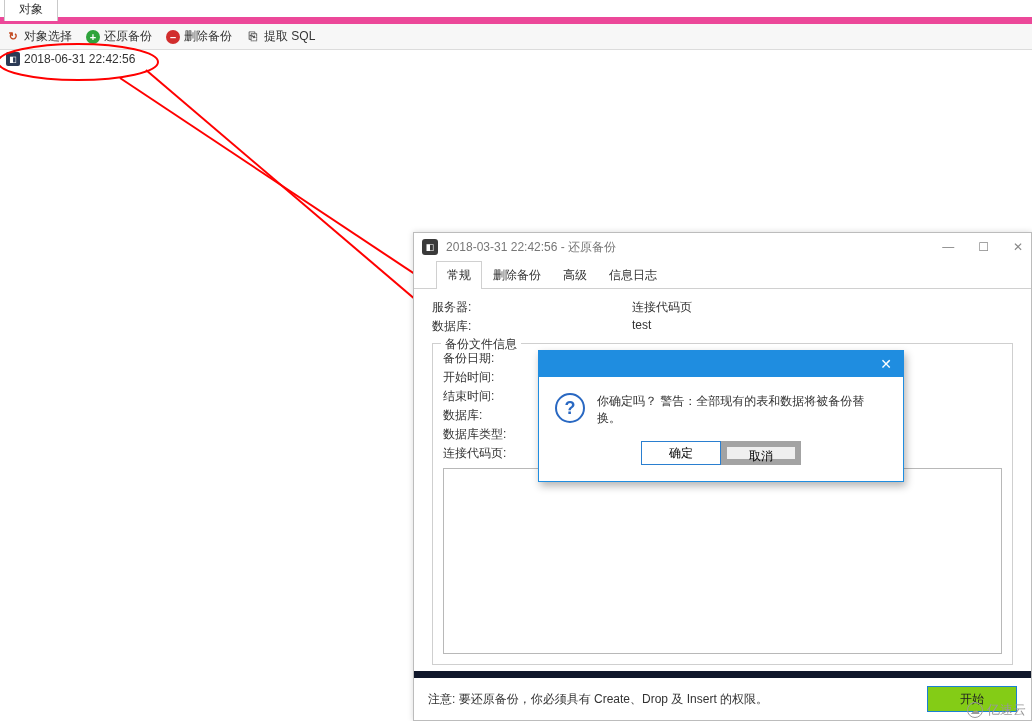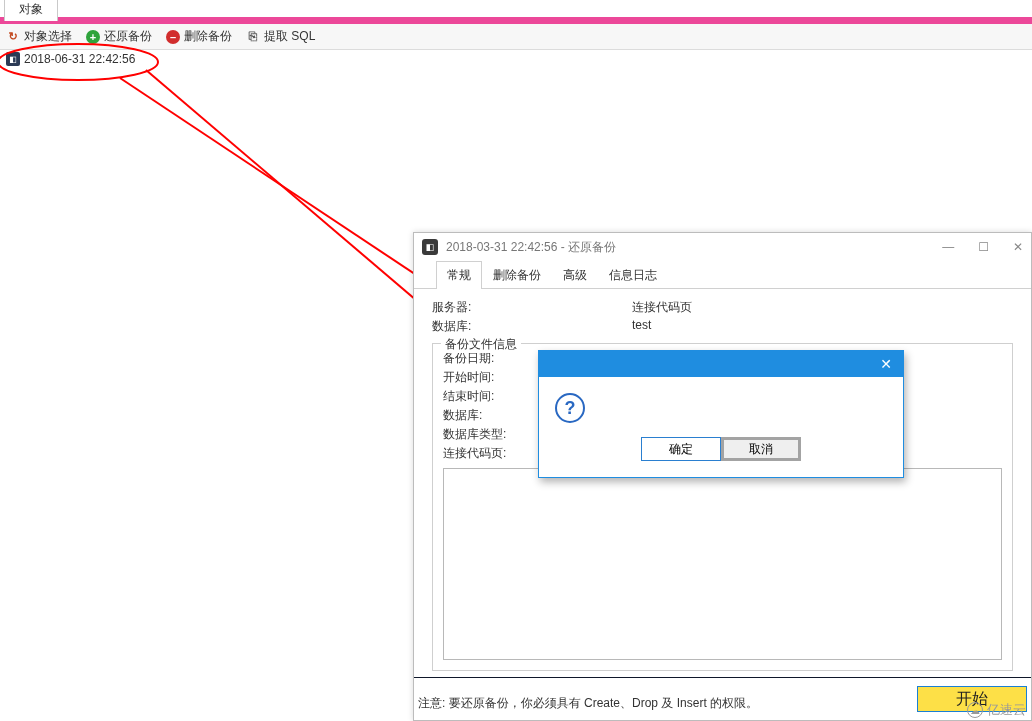--- a/index.html
+++ b/index.html
@@ -150,33 +150,33 @@
   }
   .remark-box {
     margin-top: 4px;
     width: 100%; flex: 1;
     border: 1px solid #b8b8b8;
     resize: none;
     font-family: inherit;
   }
 
   .rw-footer {
-    border-top: 1px solid #0f172a;
-    padding: 8px 4px;
-    display: flex;
-    align-items: flex-end;
+    border-top: 7px solid #0f172a;
+    padding: 8px 14px;
+    display: flex;
+    align-items: center;
     font-size: 12px;
   }
   .start-btn {
     margin-left: auto;
-    width: 110px; height: 26px;
+    width: 90px; height: 26px;
     border: 1px solid #1a7fd4;
-    background: #fde047;
+    background: #84cc16;
     color: #222;
-    font-size: 16px;
+    font-size: 12px;
   }
 
   
   .confirm-modal {
     position: absolute;
     left: 538px; top: 350px;
     width: 366px;
     border: 1px solid #1f8de0;
     background: #fff;
     box-shadow: 2px 4px 8px rgba(0,0,0,.3);
@@ -201,21 +201,21 @@
     width: 30px;height:30px;border:2px solid #2968c2;border-radius:50%;
     display:flex;align-items:center;justify-content:center;
     color:#2968c2;font-weight:bold;font-size:18px;flex-shrink:0;
   }
   .cm-buttons {
     padding: 0 16px 16px;
     display:flex; justify-content:center;
   }
   .cm-buttons button {
     width: 80px; height: 24px;
-    border: 3px solid #a3a3a3;
+    border: 6px solid #a3a3a3;
     background: #efefef;
     font-size: 12px;
   }
   .cm-buttons button.primary {
     border: 1px solid #2a7fd0;
     background: #fff;
   }
 
   
   .watermark {
@@ -327,20 +327,21 @@
     <button class="start-btn">开始</button>
   </div>
 </div>
 
 <div class="confirm-modal">
   <div class="cm-title">
     <span class="cm-close">✕</span>
   </div>
   <div class="cm-body">
     <div class="cm-icon">?</div>
+    <div>你确定吗？ 警告：全部现有的表和数据将被备份替换。</div>
   </div>
   <div class="cm-buttons">
     <button class="primary">确定</button>
     <button>取消</button>
   </div>
 </div>
 
 <div class="watermark">
   <span class="wicon">☁</span>
   <span>亿速云</span>

